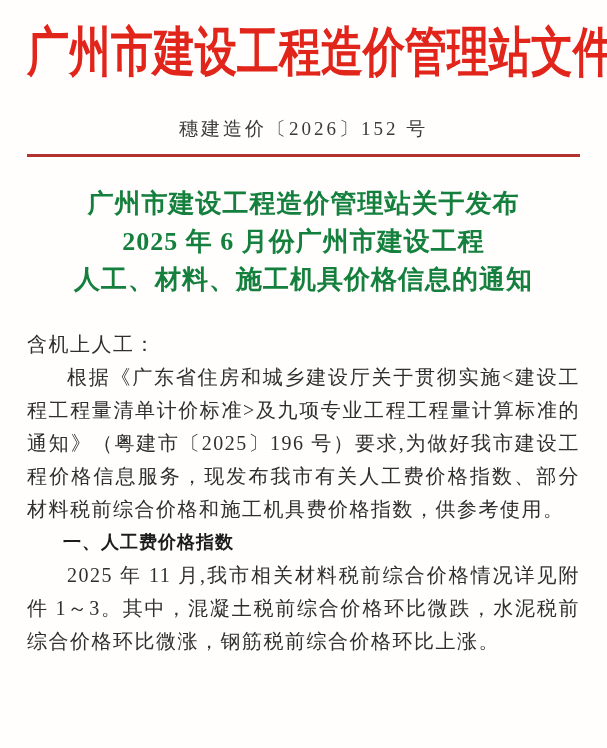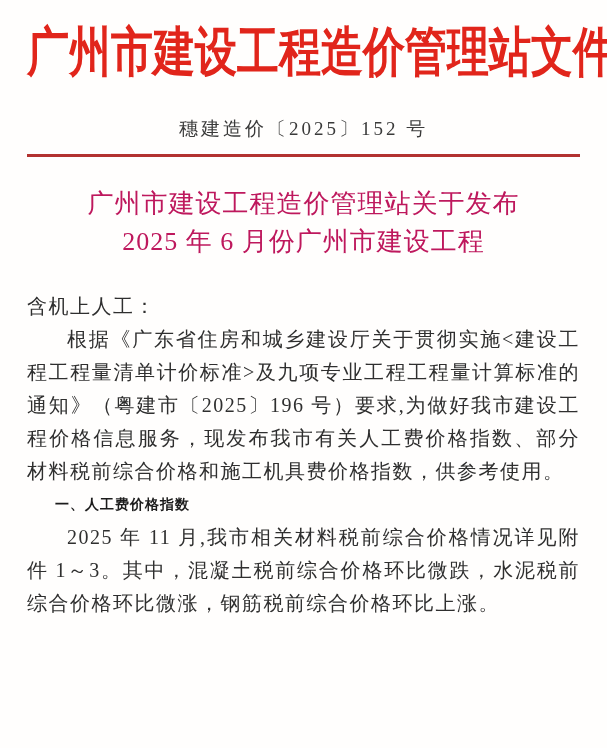--- a/index.html
+++ b/index.html
@@ -44,60 +44,61 @@
   .red-rule {
     margin-top: 13px;
     height: 3px;
     background: #b23230;
     border: none;
   }
   
   .notice-title {
     margin-top: 28px;
     text-align: center;
-    font-weight: normal;
+    font-weight: bold;
     font-size: 26px;
     line-height: 38px;
-    color: #be185d;
+    color: #15803d;
     letter-spacing: 1px;
   }
   
   .body-text {
     margin-top: 29px;
     font-size: 20px;
     line-height: 33px;
     color: #2f2f2f;
     text-align: justify;
     letter-spacing: 1.5px;
   }
   .salutation { text-indent: 0; }
   .para { text-indent: 2em; }
   .section-heading {
     font-family: "Liberation Sans", sans-serif;
     font-weight: bold;
-    font-size: 14px;
+    font-size: 18px;
     color: #1c1c1c;
     text-indent: 2em;
     letter-spacing: 1px;
   }
 </style>
 </head>
 <body>
 
 <div class="page">
 
   <div class="org-title">广州市建设工程造价管理站文件</div>
 
-  <div class="doc-number">穗建造价〔2025〕152 号</div>
+  <div class="doc-number">穗建造价〔2026〕152 号</div>
 
   <hr class="red-rule">
 
   <div class="notice-title">
     <div>广州市建设工程造价管理站关于发布</div>
     <div>2025 年 6 月份广州市建设工程</div>
+    <div>人工、材料、施工机具价格信息的通知</div>
   </div>
 
   <div class="body-text">
     <div class="salutation">含机上人工：</div>
     <div class="para">根据《广东省住房和城乡建设厅关于贯彻实施&lt;建设工程工程量清单计价标准&gt;及九项专业工程工程量计算标准的通知》（粤建市〔2025〕196 号）要求,为做好我市建设工程价格信息服务，现发布我市有关人工费价格指数、部分材料税前综合价格和施工机具费价格指数，供参考使用。</div>
     <div class="section-heading">一、人工费价格指数</div>
     <div class="para">2025 年 11 月,我市相关材料税前综合价格情况详见附件 1～3。其中，混凝土税前综合价格环比微跌，水泥税前综合价格环比微涨，钢筋税前综合价格环比上涨。</div>
   </div>
 
 </div>

